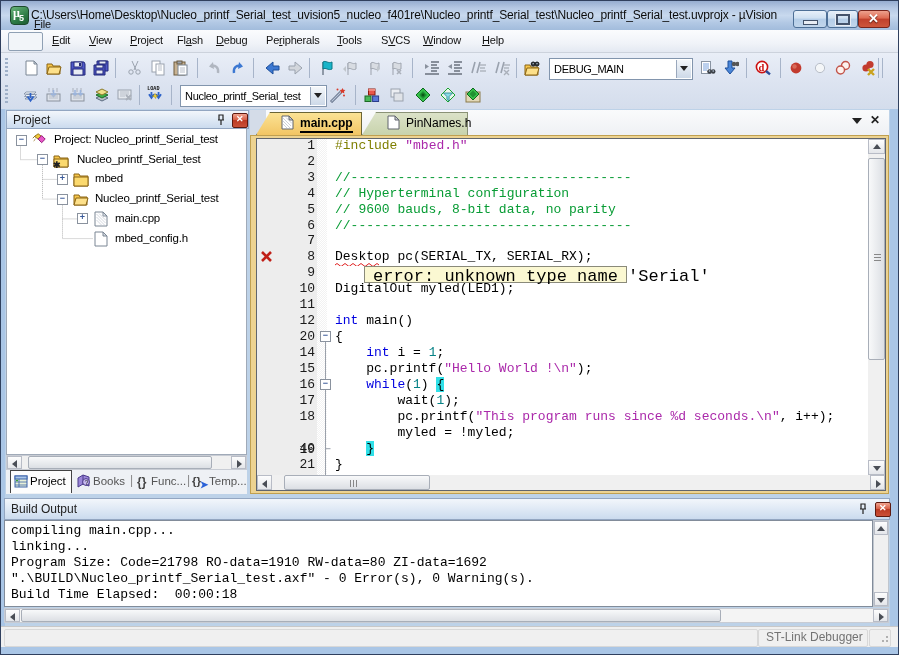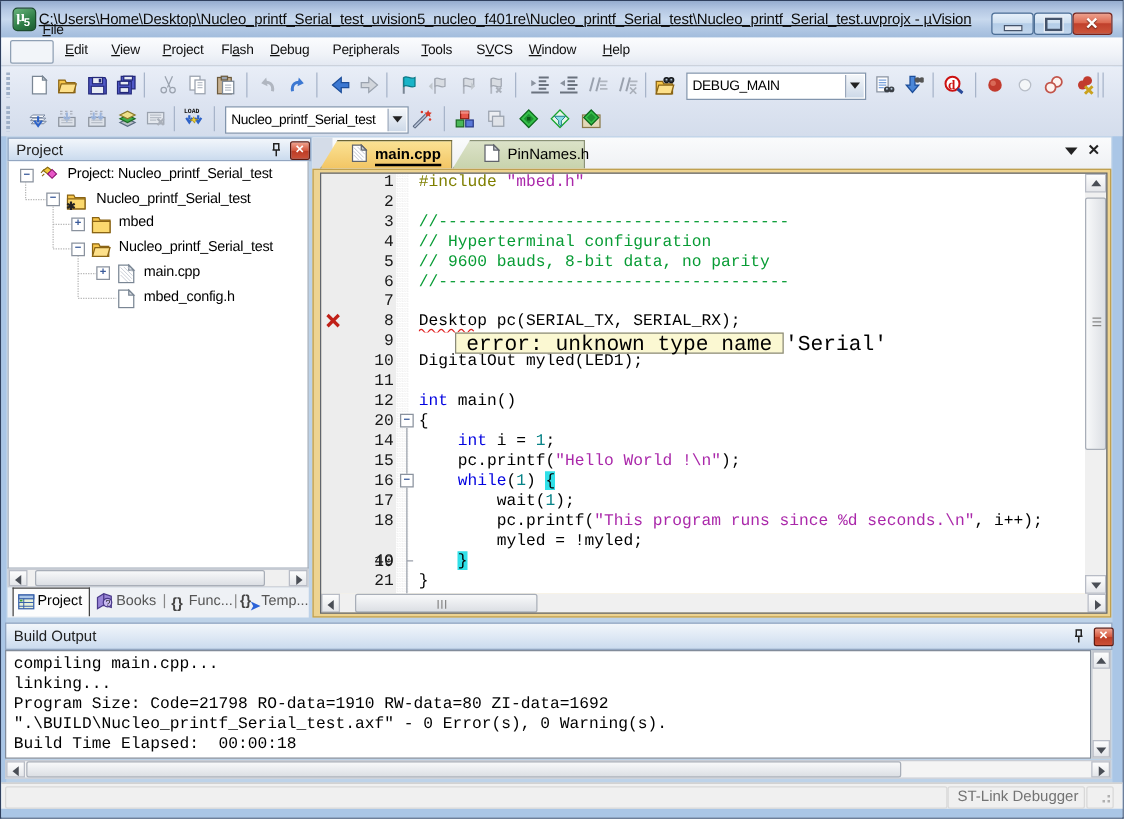--- a/index.html
+++ b/index.html
@@ -7,21 +7,21 @@
 
 #frame-top{left:0;top:0;width:899px;height:1px;background:#30405e;}
 #frame-left{left:0;top:1px;width:1px;height:654px;background:#30405e;}
 #frame-right{left:898px;top:1px;width:1px;height:654px;background:#30405e;}
 #frame-bottom{left:0;top:654px;width:899px;height:1px;background:#30405e;}
 #brd-left{left:1px;top:30px;width:4px;height:616px;background:#aac6e6;}
 #brd-right{left:890px;top:30px;width:8px;height:616px;background:#aac6e6;}
 #brd-bottom{left:1px;top:646px;width:897px;height:8px;background:#aac6e6;}
 
 #titlebar{left:1px;top:1px;width:897px;height:29px;background:linear-gradient(180deg,#96add0 0%,#b6c9e4 25%,#c8d9ee 50%,#b2c8e4 75%,#a2bcdc 100%);}
-#title-text{left:31px;top:8px;font-size:12px;letter-spacing:-0.15px;color:#0c0c0c;white-space:nowrap;text-decoration:underline;}
+#title-text{left:31px;top:8px;font-size:12px;letter-spacing:-0.15px;color:#0c0c0c;white-space:nowrap;}
 #appicon{left:10px;top:6px;width:17px;height:17px;border-radius:4px;background:linear-gradient(150deg,#6ab57c,#2e7d46 60%,#1d5c32);border:1px solid #1c4a2c;}
 #appicon .mu{position:absolute;left:2px;top:-1px;color:#fff;font-size:12px;font-weight:bold;font-family:"Liberation Serif",serif;}
 #appicon .v5{position:absolute;left:8px;top:6px;color:#fff;font-size:9px;font-weight:bold;}
 .winbtn{top:10px;height:16px;border-radius:3px;}
 #btn-min{left:793px;width:32px;background:linear-gradient(180deg,#e7f0fa 0%,#cfe0f1 45%,#b4cde8 50%,#c2d6ec 100%);border:1px solid #4d6f96;}
 #btn-max{left:827px;width:29px;background:linear-gradient(180deg,#e7f0fa 0%,#cfe0f1 45%,#b4cde8 50%,#c2d6ec 100%);border:1px solid #4d6f96;}
 #btn-close{left:858px;width:30px;background:linear-gradient(180deg,#eda18e 0%,#dd6a52 45%,#c0402c 50%,#cd563c 100%);border:1px solid #77241c;}
 #btn-min .g{position:absolute;left:9px;top:9px;width:13px;height:3px;background:#e9edf4;border:1px solid #44536b;}
 #btn-max .g{position:absolute;left:8px;top:3px;width:10px;height:7px;background:transparent;border:2px solid #44536b;outline:1px solid #e9edf4;}
 #btn-close .g{position:absolute;left:9px;top:0px;color:#fff;font-weight:bold;font-size:13px;text-shadow:0 1px 1px #5a1a10;}

